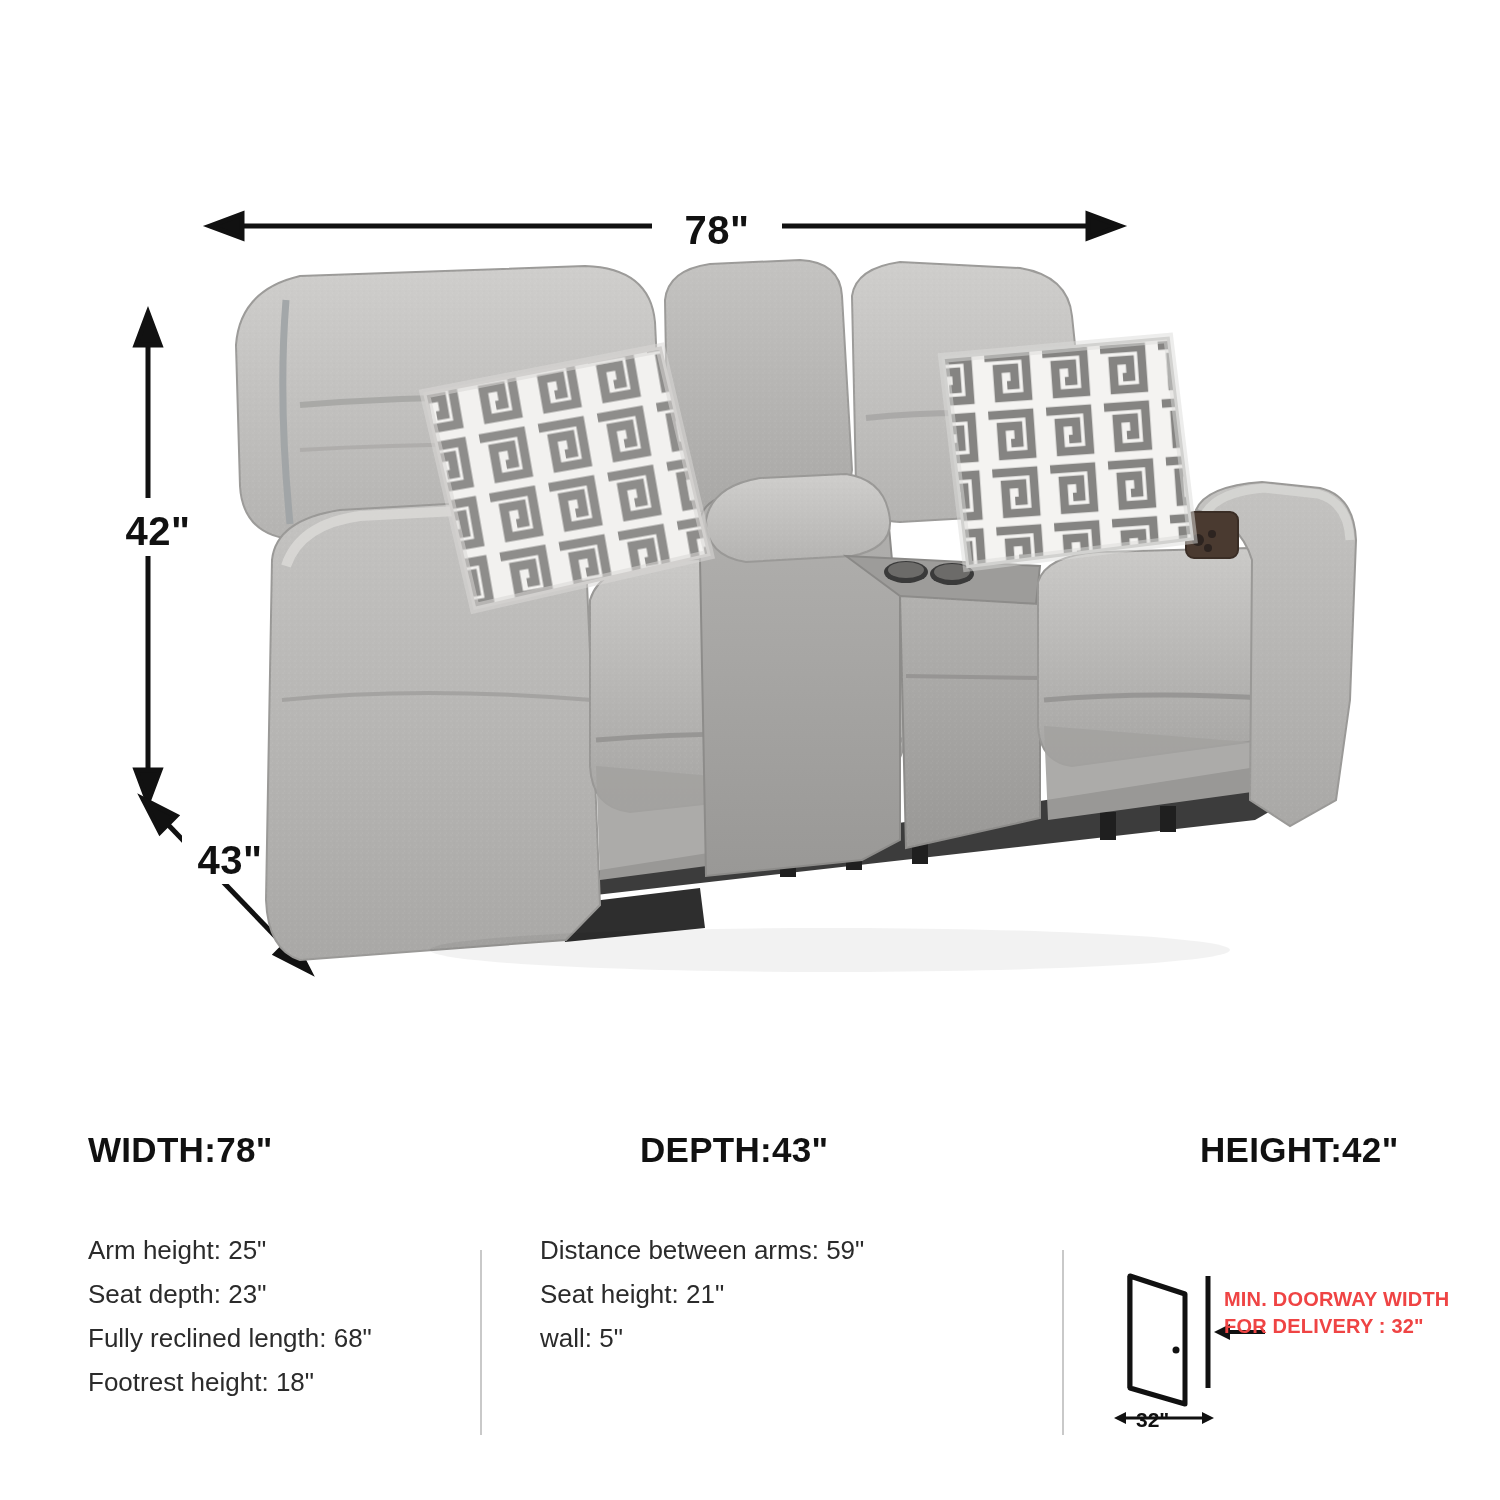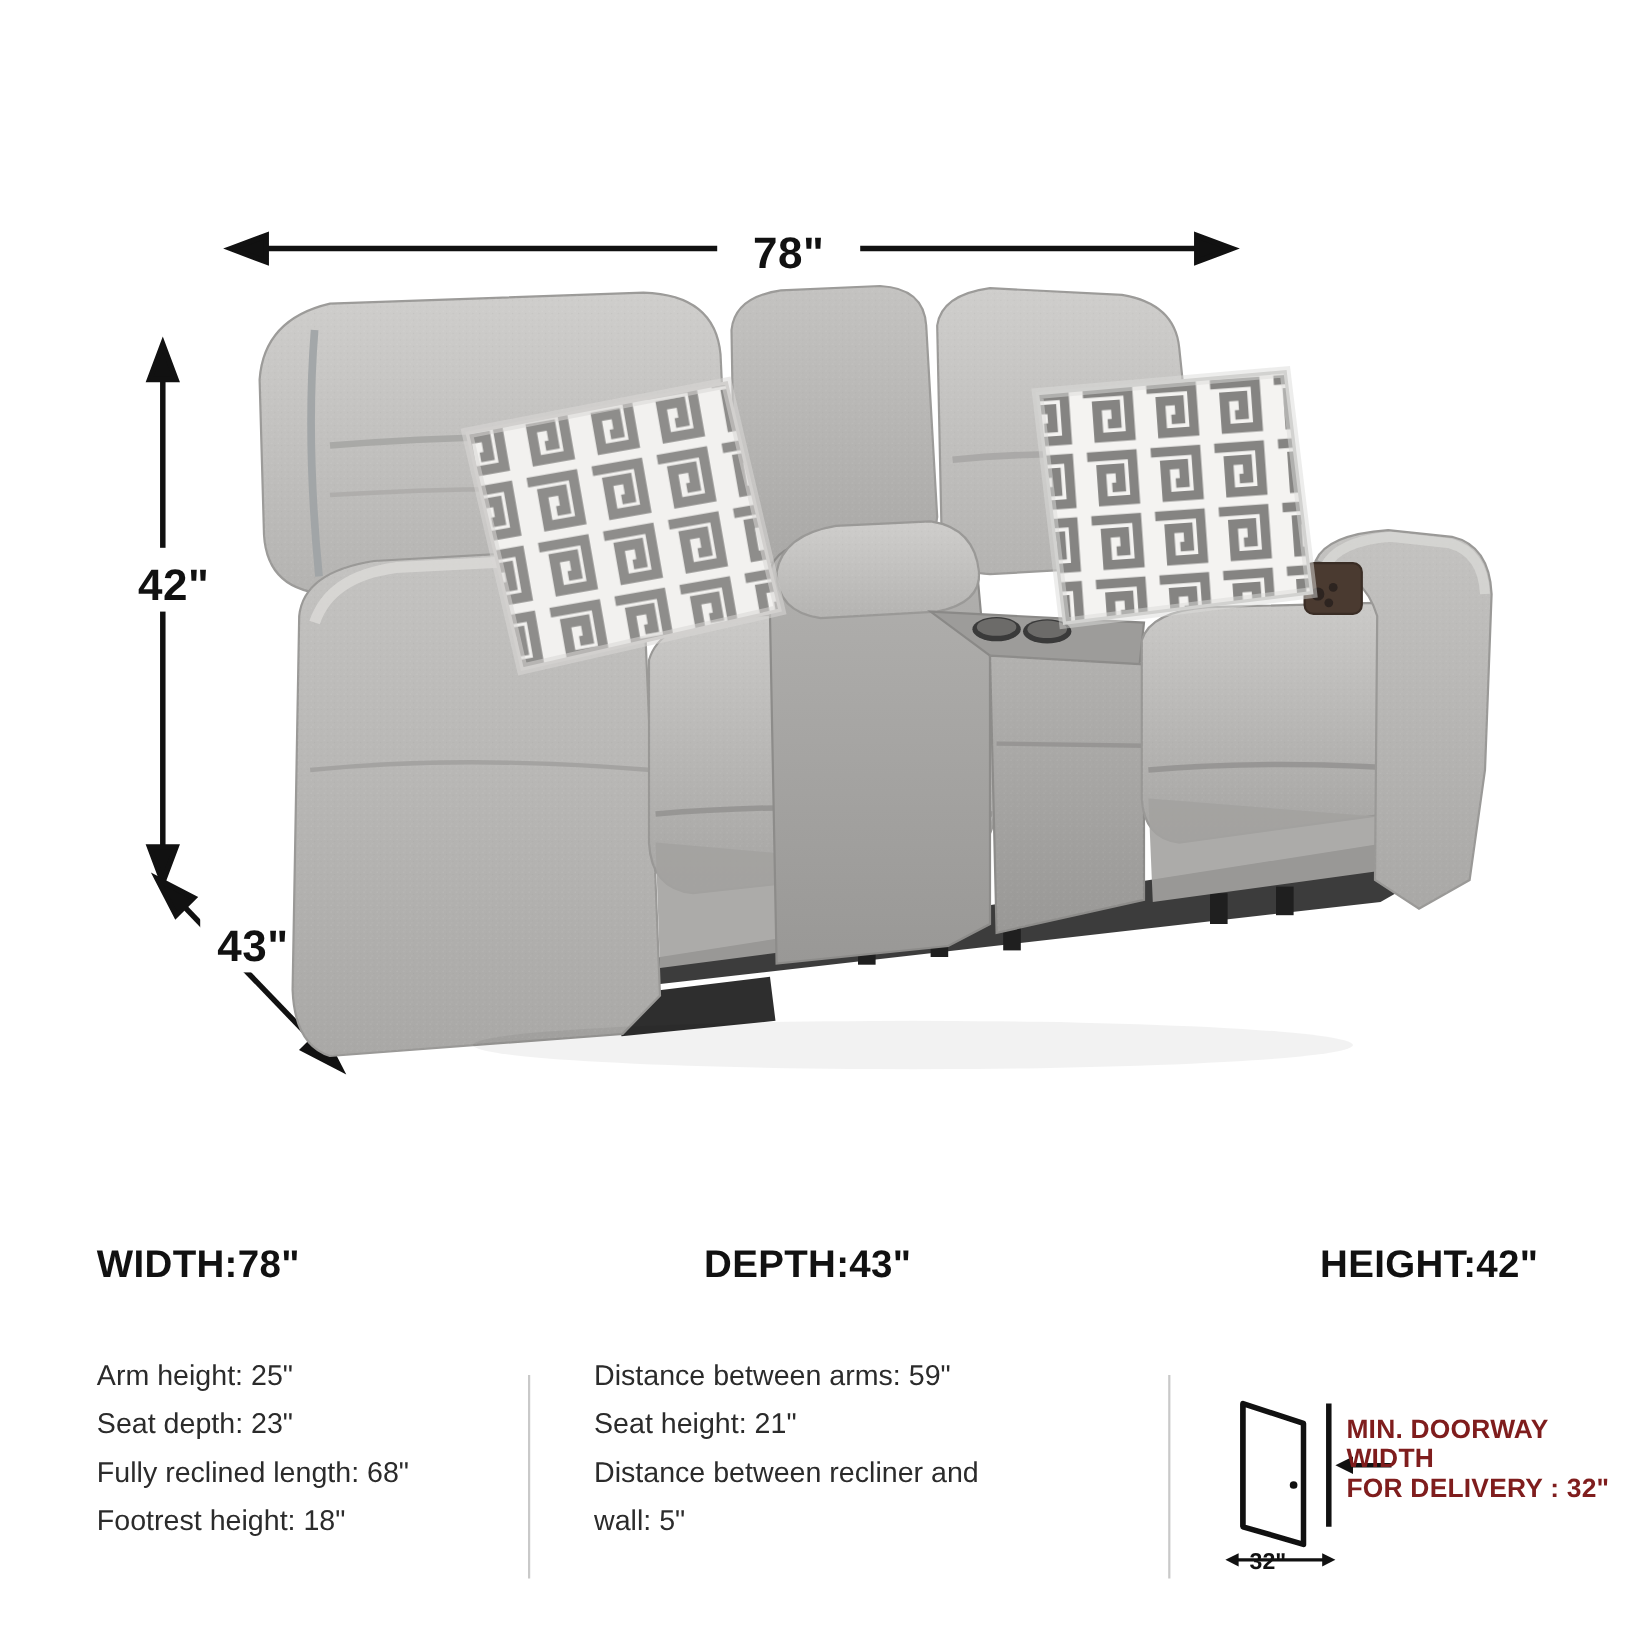--- a/index.html
+++ b/index.html
@@ -89,24 +89,24 @@
     left: 1090px;
     top: 128px;
     width: 400px;
     height: 190px;
   }
   #doorway svg { position: absolute; left: 0; top: 0; }
   .door-text {
     position: absolute;
     left: 134px;
     top: 28px;
-    font-size: 24px;
+    font-size: 20px;
     font-weight: bold;
     line-height: 27px;
-    color: #7f1d1d;
+    color: #ef4444;
     letter-spacing: 0.2px;
   }
   .door-num {
     position: absolute;
     left: 46px;
     top: 150px;
     font-size: 21px;
     font-weight: bold;
     color: #111111;
   }
@@ -278,21 +278,20 @@
       <div class="spec-line">Fully reclined length: 68"</div>
       <div class="spec-line">Footrest height: 18"</div>
     </div>
   </div>
 
   <div class="spec-col" id="col-depth">
     <div class="spec-title">DEPTH:43"</div>
     <div class="spec-lines">
       <div class="spec-line">Distance between arms: 59"</div>
       <div class="spec-line">Seat height: 21"</div>
-      <div class="spec-line">Distance between recliner and</div>
       <div class="spec-line">wall: 5"</div>
     </div>
   </div>
 
   <div class="spec-col" id="col-height">
     <div class="spec-title">HEIGHT:42"</div>
   </div>
 
   <div id="doorway">
     <svg width="400" height="190" viewBox="0 0 400 190">

